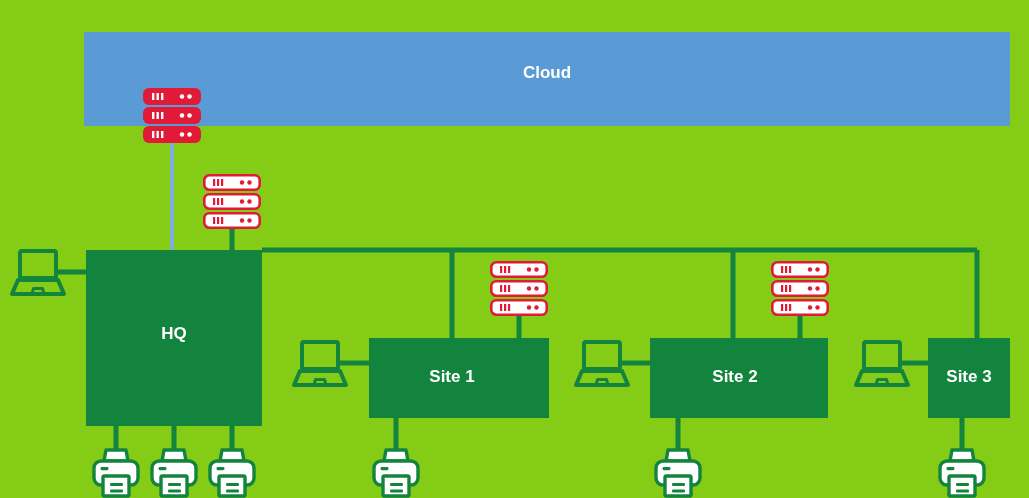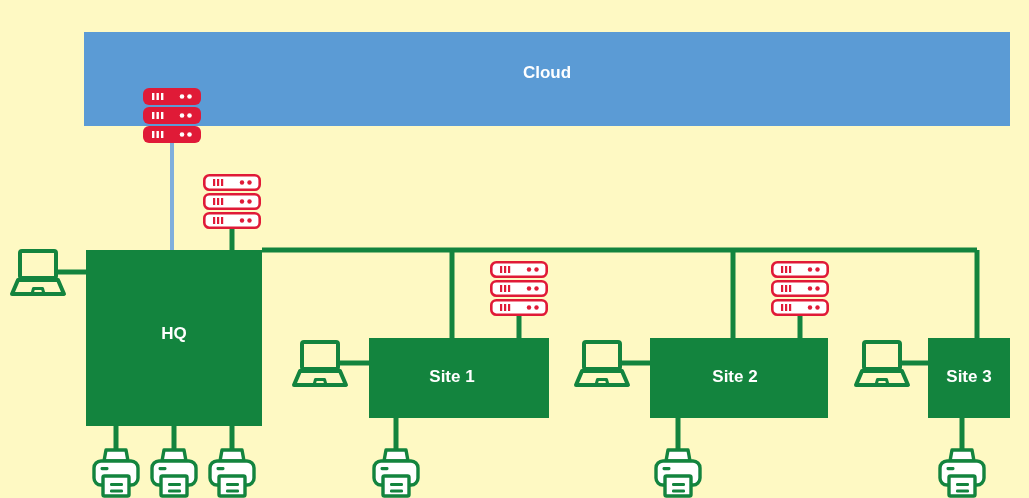--- a/index.html
+++ b/index.html
@@ -8,21 +8,21 @@
     padding: 0;
     background: #ffffff;
   }
   body {
     font-family: "Liberation Sans", sans-serif;
   }
   #diagram-root {
     position: relative;
     width: 1029px;
     height: 498px;
-    background: #fef9c3;
+    background: #84cc16;
     overflow: hidden;
   }
   #diagram-svg {
     position: absolute;
     top: 0;
     left: 0;
     width: 1029px;
     height: 498px;
     display: block;
   }

